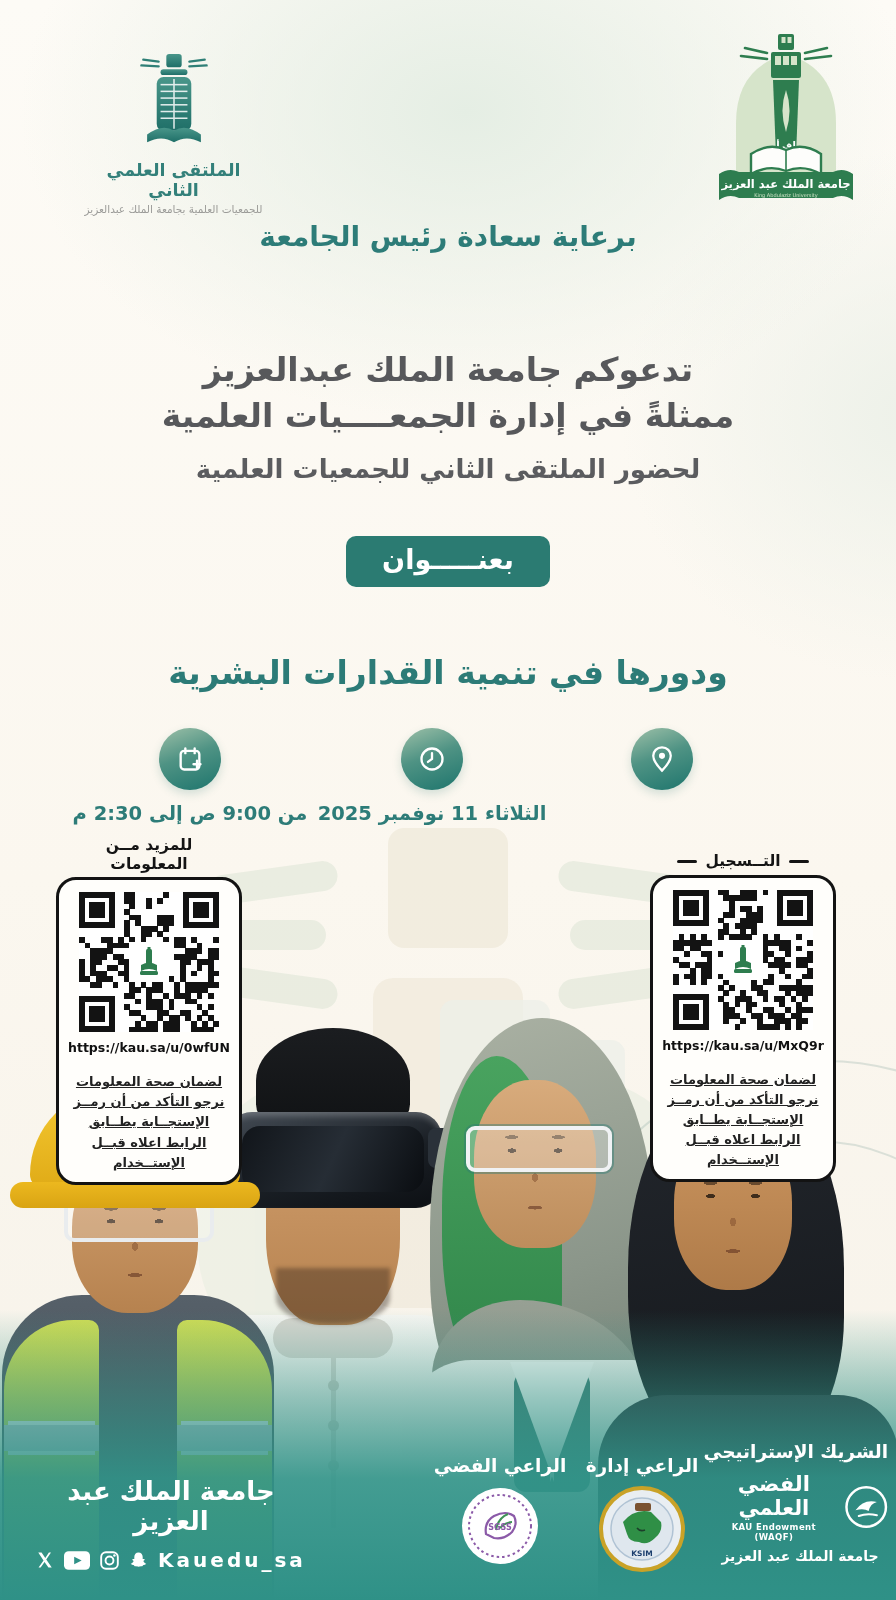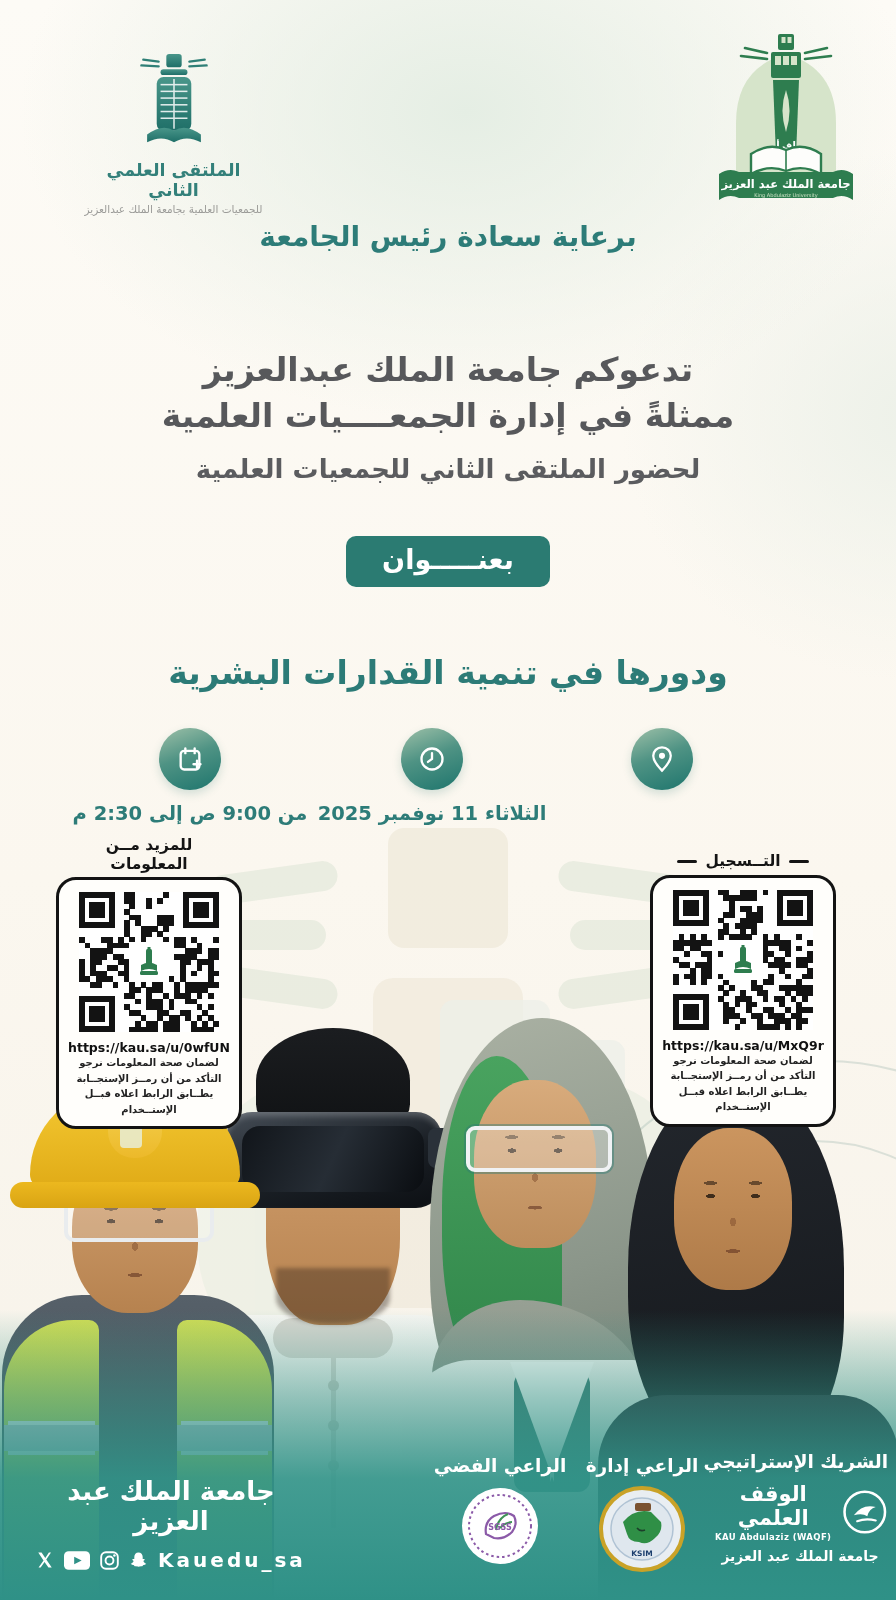--- a/index.html
+++ b/index.html
@@ -50,21 +50,21 @@
   .dash-row::before,.dash-row::after{content:"";width:20px;height:3px;background:#141414;border-radius:2px;}
   .qr-box{border:3px solid #131313;border-radius:20px;background:#fffefb;padding:12px 9px 9px;}
   .qr-canvas{position:relative;width:140px;height:140px;margin:0 auto;background:#fff;overflow:hidden;}
   .qr-canvas i{position:absolute;background:#131313;z-index:1;}
   .qr-f{position:absolute;width:24px;height:24px;border:6px solid #131313;background:#fff;z-index:1;}
   .qr-f::after{content:"";position:absolute;inset:4px;background:#131313;}
   .f-tl{top:0;right:auto;left:0;}.f-tr{top:0;right:0;}.f-bl{bottom:0;left:0;}
   .qr-logo{position:absolute;left:50px;top:50px;width:40px;height:40px;background:#fff;z-index:2;
            display:flex;align-items:center;justify-content:center;}
   .qr-url{direction:ltr;font-size:12.5px;font-weight:700;color:#111;margin-top:8px;}
-  .qr-disc{font-size:10px;font-weight:700;color:#222;line-height:1.55;margin-top:0;}
+  .qr-disc{font-size:13px;font-weight:700;color:#222;line-height:1.55;margin-top:17px;text-decoration:underline;}
 
   
   .photo{position:absolute;left:0;top:1000px;width:896px;height:600px;z-index:1;overflow:hidden;}
   .globe{position:absolute;border:2px solid rgba(140,170,160,.28);border-radius:50%;}
   .bldg{position:absolute;background:#ecefe8;opacity:.75;border-radius:14px;}
   .fig{position:absolute;}
   .skin{background:linear-gradient(180deg,#d2a06f 0%,#b6824f 100%);}
   .face-feat{position:absolute;inset:0;border-radius:inherit;
     background:
       radial-gradient(7px 3.5px at 31% 42%, rgba(40,28,18,.85) 60%, rgba(0,0,0,0) 62%),
@@ -796,21 +796,21 @@
 
     <div class="sponsor sp-strategic">
       <div class="sp-role">الشريك الإستراتيجي</div>
       <div class="waqf-row">
         <svg width="54" height="54" viewBox="0 0 54 54">
           <circle cx="27" cy="27" r="24" fill="none" stroke="#fff" stroke-width="3"></circle>
           <path d="M14 31 Q24 17 40 21 Q32 23 30 32 Q24 28 14 31 Z" fill="#fff"></path>
           <path d="M18 38 Q28 34 40 37" stroke="#fff" stroke-width="2.5" fill="none" stroke-linecap="round"></path>
         </svg>
         <div>
-          <div class="waqf-callig">الوقف العلمي</div>
-          <div class="waqf-en">KAU Abdulaziz (WAQF)</div>
+          <div class="waqf-callig">الفضي العلمي</div>
+          <div class="waqf-en">KAU Endowment (WAQF)</div>
         </div>
       </div>
       <div class="waqf-org">جامعة الملك عبد العزيز</div>
     </div>
 
   </div>
 </div>
 
 </body></html>

